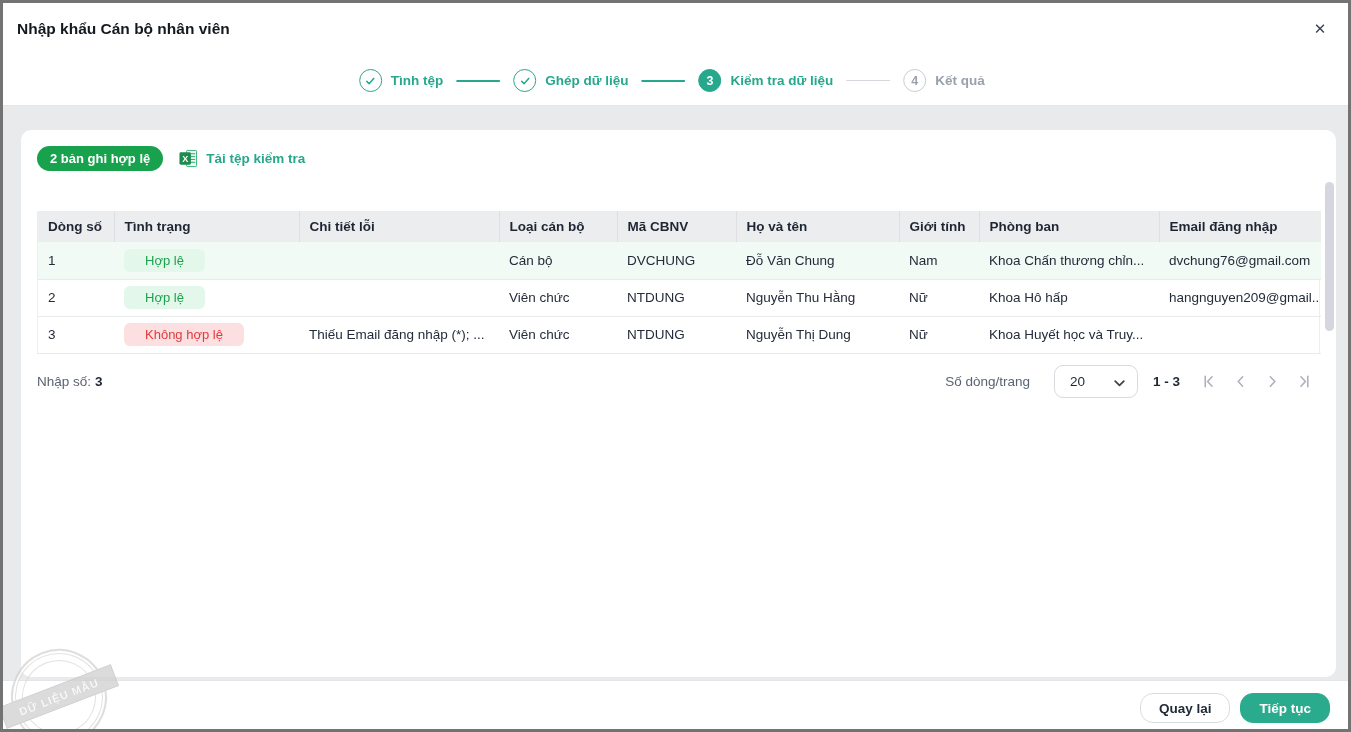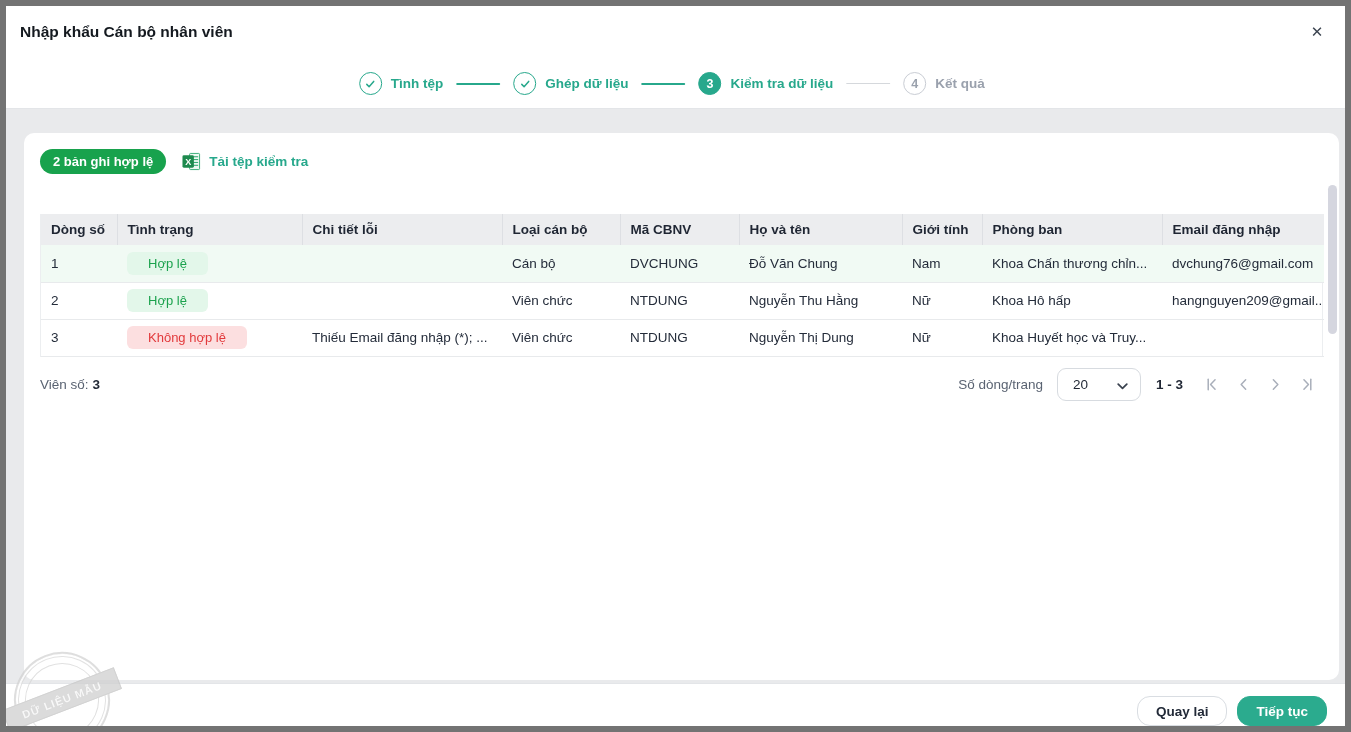--- a/index.html
+++ b/index.html
@@ -1,20 +1,20 @@
 <!DOCTYPE html>
 <html><head>
 <meta charset="utf-8">
 <style>
   * { margin:0; padding:0; box-sizing:border-box; }
   html,body { background:#cfd2d6; }
   body { font-family:"Liberation Sans","DejaVu Sans",sans-serif; color:#1f2633; }
   .screen {
     position:relative; width:1351px; height:732px; margin:0 auto;
-    background:#e9eaec; border:6px solid #737373; overflow:hidden;
+    background:#e9eaec; border:3px solid #737373; overflow:hidden;
   }
 
   
   .modal-header {
     position:absolute; left:0; top:0; width:100%; height:103px;
     background:#ffffff; border-bottom:1px solid #e3e5e8;
   }
   .modal-title {
     position:absolute; left:14px; top:17px;
     font-size:15.5px; font-weight:700; color:#14191f;
@@ -85,21 +85,21 @@
   .chip.invalid { background:#fcdfe0; color:#e23a3c; }
 
   
   .tbl-footer {
     display:flex; align-items:center; justify-content:space-between;
     margin-top:11px; height:34px;
   }
   .total { font-size:13.5px; color:#5a6372; }
   .total b { color:#1f2633; margin-left:4px; }
   .pager { display:flex; align-items:center; }
-  .per-page-label { font-size:13.5px; color:#5a6372; margin-right:14px; }
+  .per-page-label { font-size:13.5px; color:#5a6372; margin-right:24px; }
   .per-page-select {
     width:84px; height:33px; border:1px solid #d7dbe0; border-radius:9px;
     display:flex; align-items:center; justify-content:space-between;
     padding:0 12px 0 15px; cursor:pointer; background:#fff;
   }
   .per-page-value { font-size:13.5px; color:#1f2633; }
   .range { font-size:13.5px; font-weight:700; color:#1f2633; margin:0 0 0 15px; }
   .nav-btns { display:flex; align-items:center; margin-left:12px; }
   .nav-btn {
     width:32px; height:32px; display:flex; align-items:center; justify-content:center;
@@ -271,21 +271,21 @@
     <td>Nữ</td>
     <td>Khoa Huyết học và Truy...</td>
     <td></td>
   </tr>
           </tbody>
       </table>
     </div>
 
     <div class="tbl-footer">
       <div class="total">
-        <span>Viên số:</span><b>3</b>
+        <span>Nhập số:</span><b>3</b>
       </div>
       <div class="pager">
         <span class="per-page-label">Số dòng/trang</span>
         <div class="per-page-select">
           <span class="per-page-value">20</span>
           <span>
             <svg width="11" height="7" viewBox="0 0 11 7">
                 <path d="M1.2 1.2 L5.5 5.4 L9.8 1.2" fill="none" stroke="#3a424f" stroke-width="1.7" stroke-linecap="round" stroke-linejoin="round"></path>
               </svg>
           </span>

